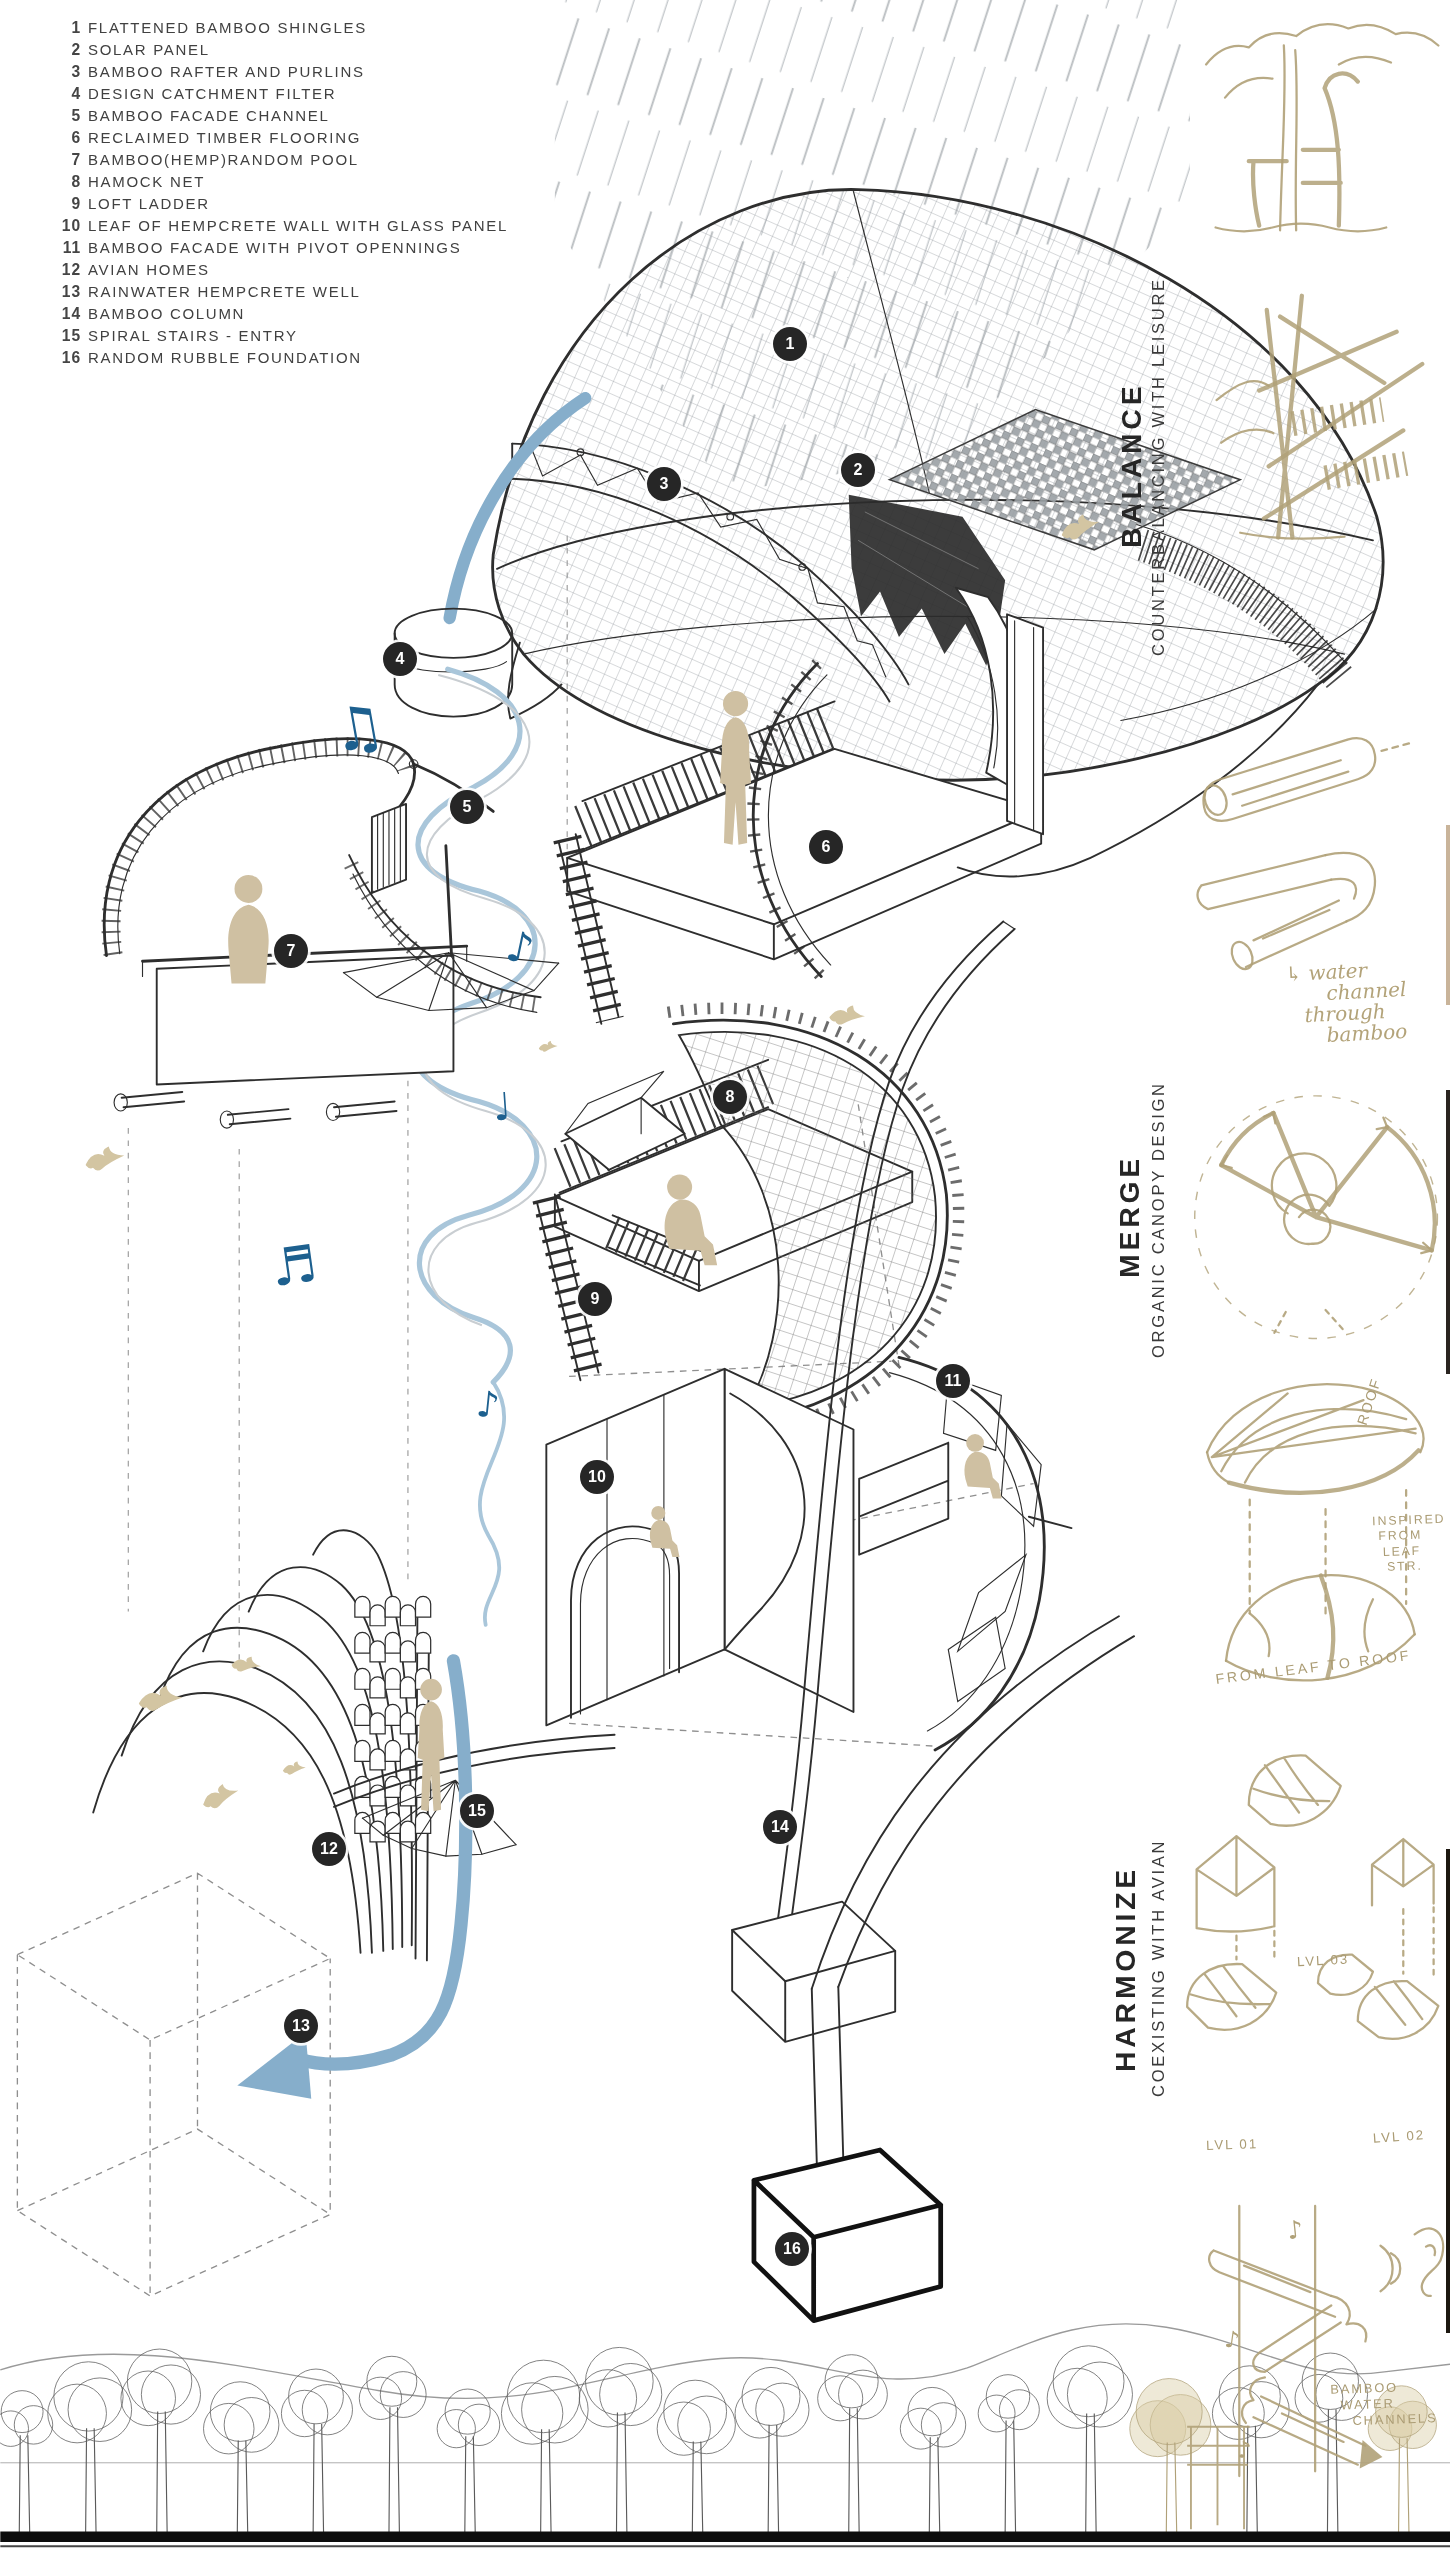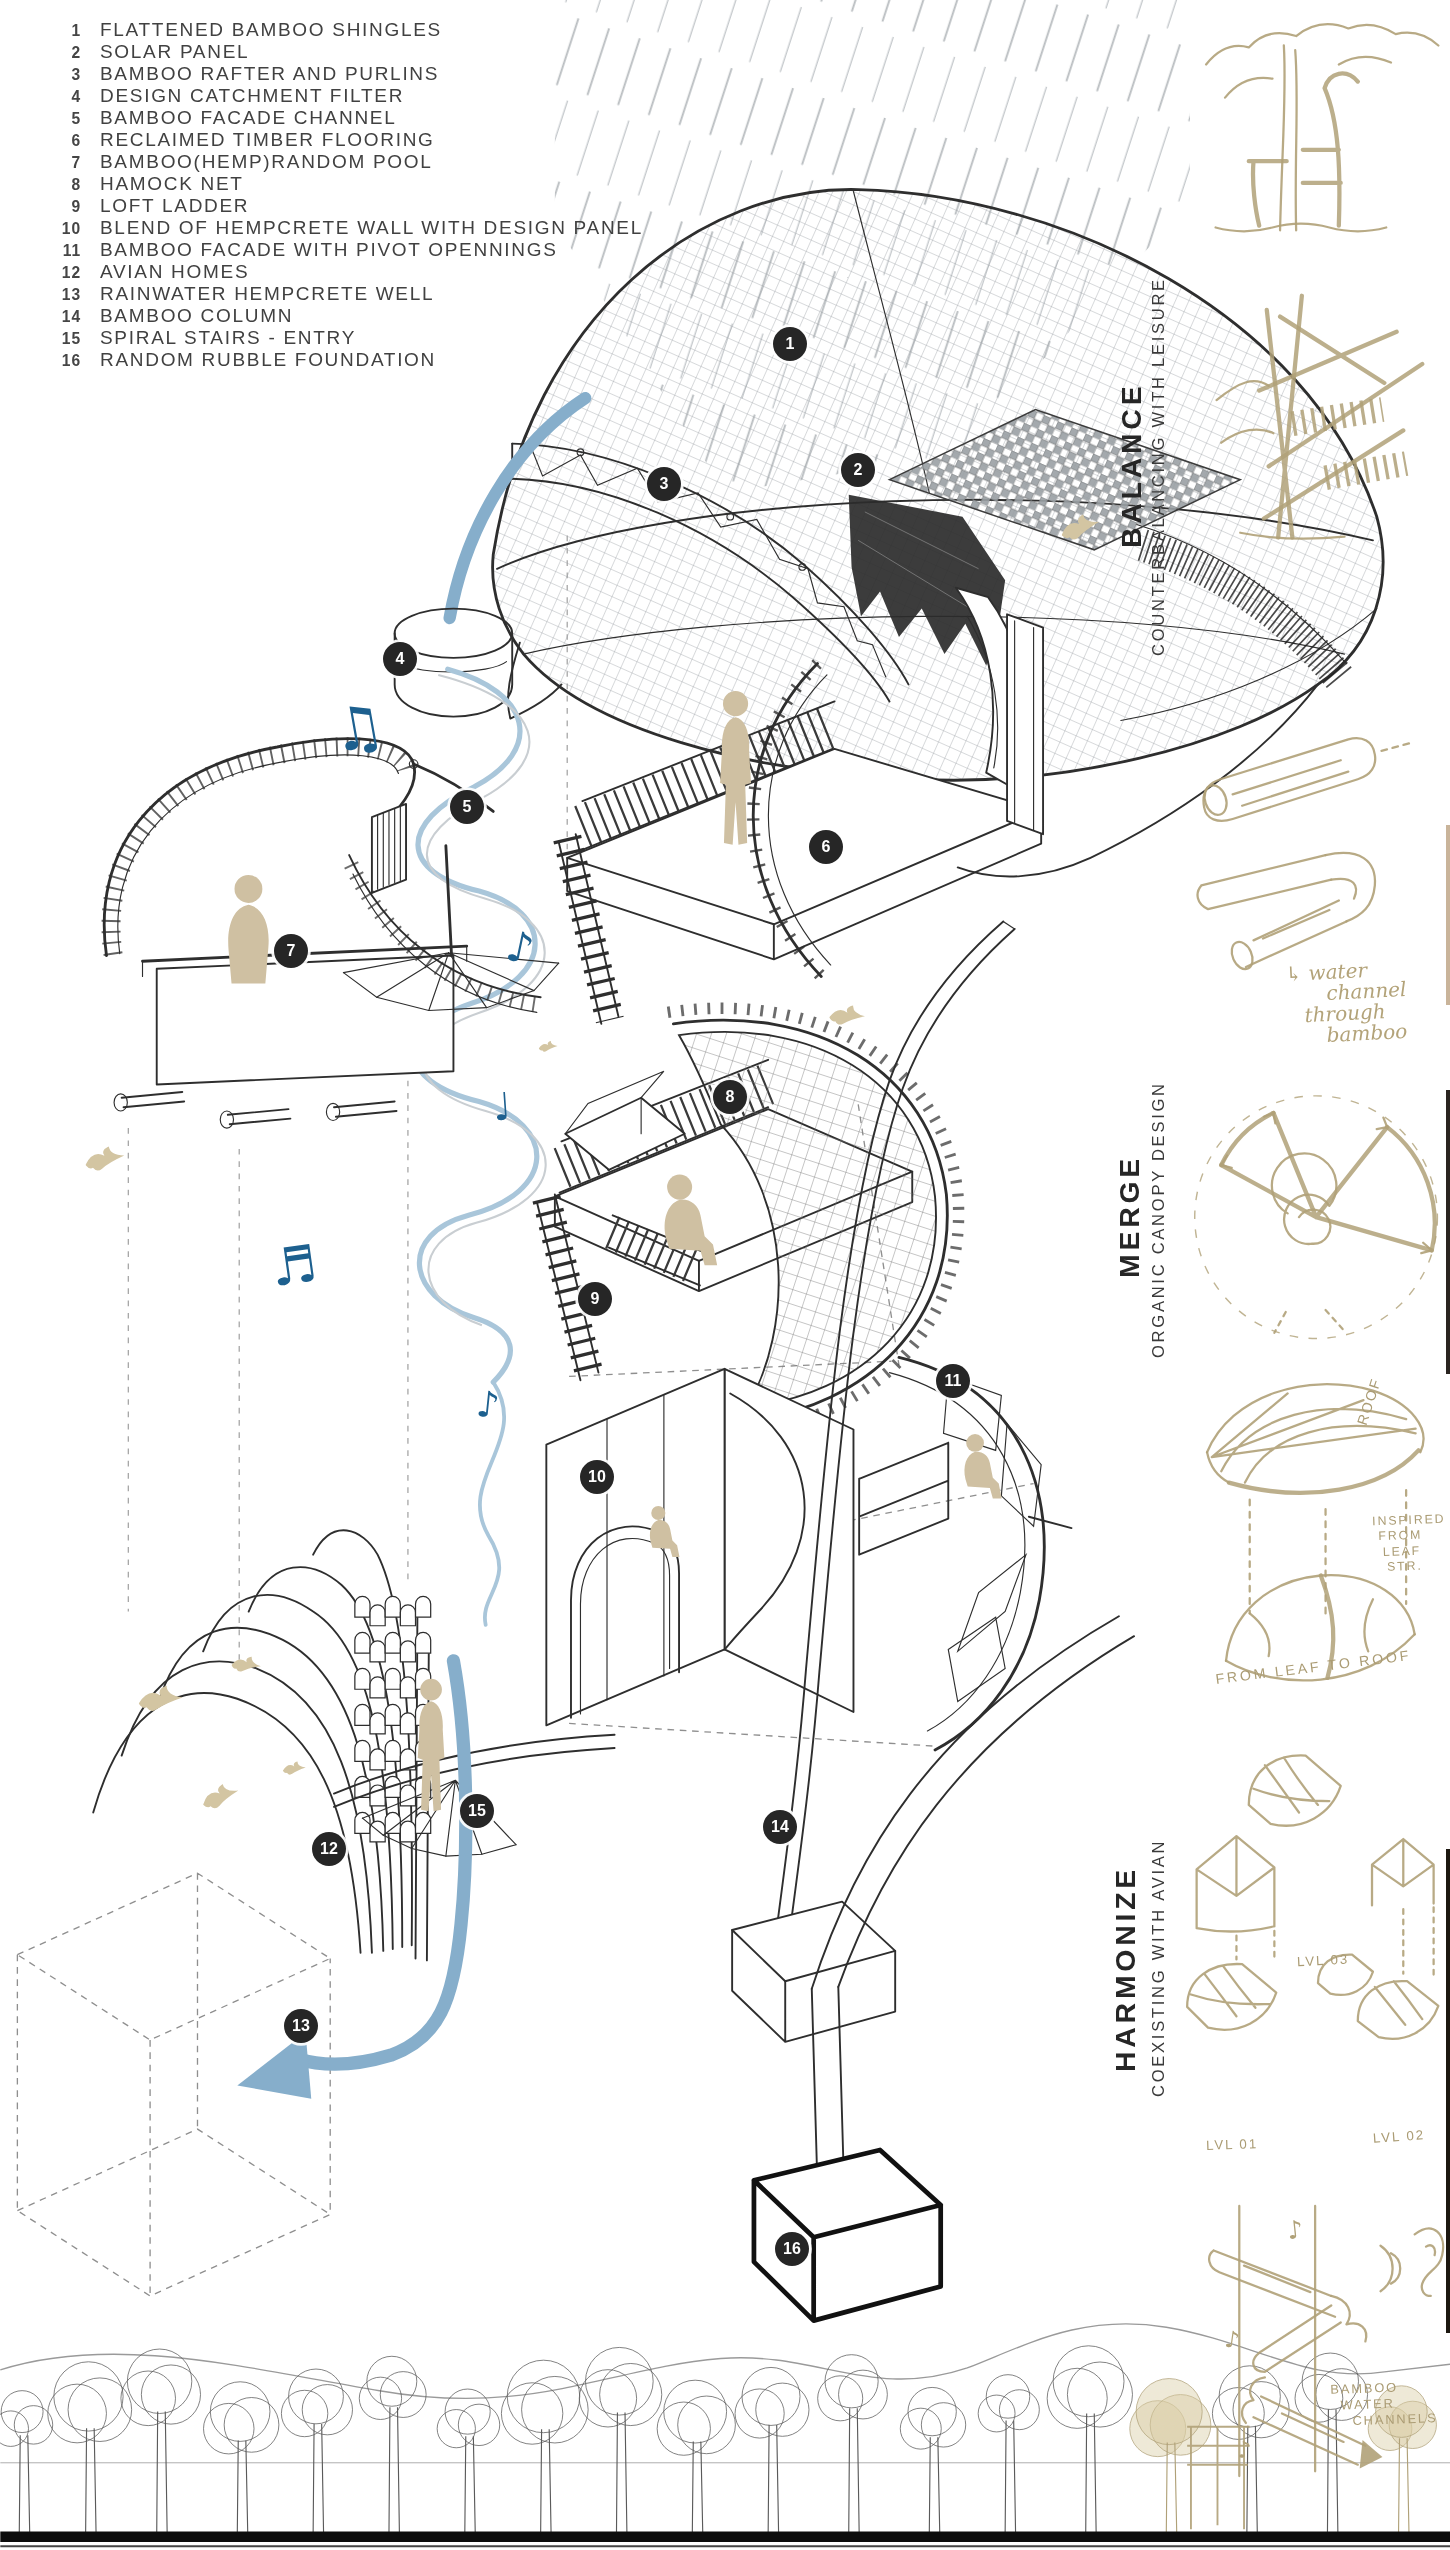--- a/index.html
+++ b/index.html
@@ -14,21 +14,21 @@
   .vdash{stroke:#9a9a9a;stroke-dasharray:6 7;stroke-width:1.2;fill:none}
   .fence{stroke:#3a3a3a;stroke-dasharray:2.4 8.6;fill:none}
   .tan{stroke:#b0a178;fill:none;stroke-width:2.4;stroke-linecap:round;stroke-linejoin:round;opacity:.9}
   .tanth{stroke:#b0a178;fill:none;stroke-width:4.5;stroke-linecap:round;stroke-linejoin:round;opacity:.85}
   .blue{stroke:#86aecb;fill:none;stroke-linecap:round}
   .spiral{stroke:#a9c6da;fill:none;stroke-linecap:round}
 
   #legend{position:absolute;left:49px;top:19px;}
   .lrow{display:flex;align-items:baseline;height:22px;white-space:nowrap;}
   .lnum{width:32px;text-align:right;font-weight:bold;font-size:15.6px;letter-spacing:0.9px;color:#454545;}
-  .llab{margin-left:19px;font-size:19px;letter-spacing:1.7px;color:#414141;}
+  .llab{margin-left:7px;font-size:15px;letter-spacing:1.7px;color:#414141;}
 
   .badge{position:absolute;width:34px;height:34px;border-radius:50%;background:#262626;color:#fff;
          display:flex;align-items:center;justify-content:center;font-size:16px;font-weight:bold;
          transform:translate(-50%,-50%);box-shadow:0 0 0 2.8px rgba(255,255,255,.92);z-index:30;}
   .note{position:absolute;font-family:"DejaVu Sans",sans-serif;color:#1d608f;z-index:25;
         transform:translate(-50%,-50%);line-height:1;}
   .vtext{position:absolute;transform-origin:0 0;transform:rotate(-90deg);white-space:nowrap;z-index:20;}
   .vtitle{font-size:28.4px;font-weight:bold;letter-spacing:3.8px;color:#262626;}
   .vsub{font-size:16.6px;letter-spacing:2.7px;color:#3a3a3a;}
   .hand{position:absolute;font-family:"DejaVu Serif",serif;font-style:italic;color:#b3a379;z-index:20;line-height:1.05;}
@@ -542,21 +542,21 @@
       <div class="lrow">
         <span class="lnum">8</span>
         <span class="llab">HAMOCK NET</span>
       </div>
       <div class="lrow">
         <span class="lnum">9</span>
         <span class="llab">LOFT LADDER</span>
       </div>
       <div class="lrow">
         <span class="lnum">10</span>
-        <span class="llab">BLEND OF HEMPCRETE WALL WITH DESIGN PANEL</span>
+        <span class="llab">LEAF OF HEMPCRETE WALL WITH GLASS PANEL</span>
       </div>
       <div class="lrow">
         <span class="lnum">11</span>
         <span class="llab">BAMBOO FACADE WITH PIVOT OPENNINGS</span>
       </div>
       <div class="lrow">
         <span class="lnum">12</span>
         <span class="llab">AVIAN HOMES</span>
       </div>
       <div class="lrow">

